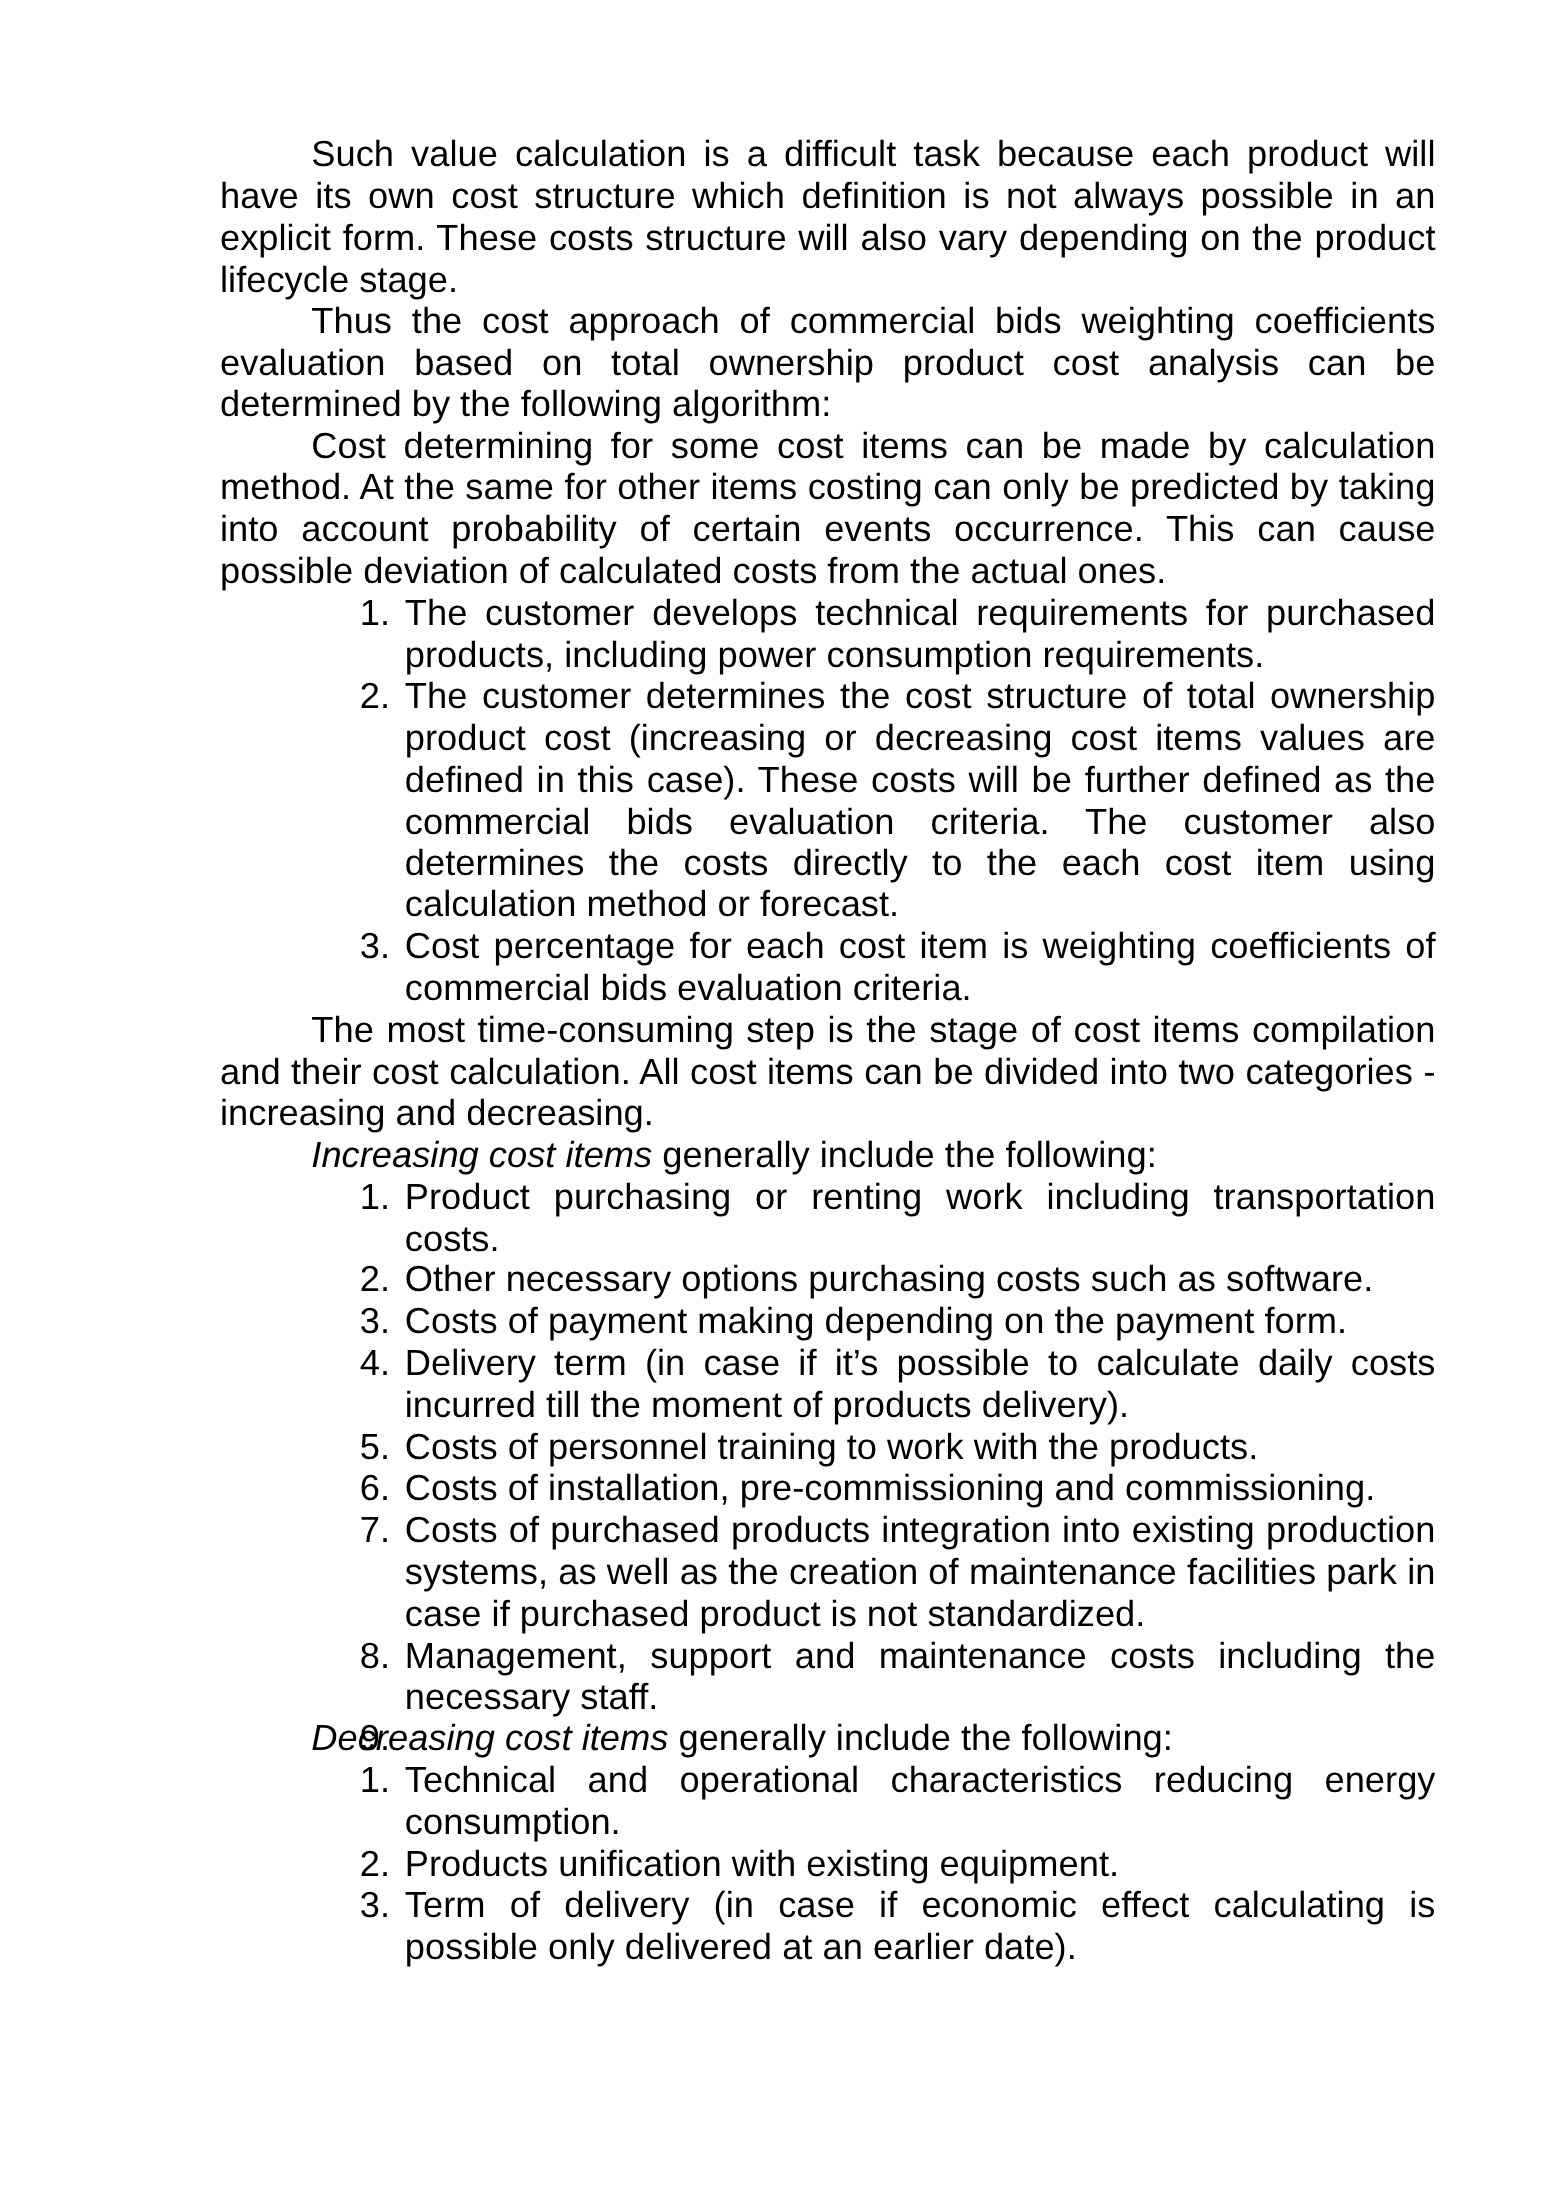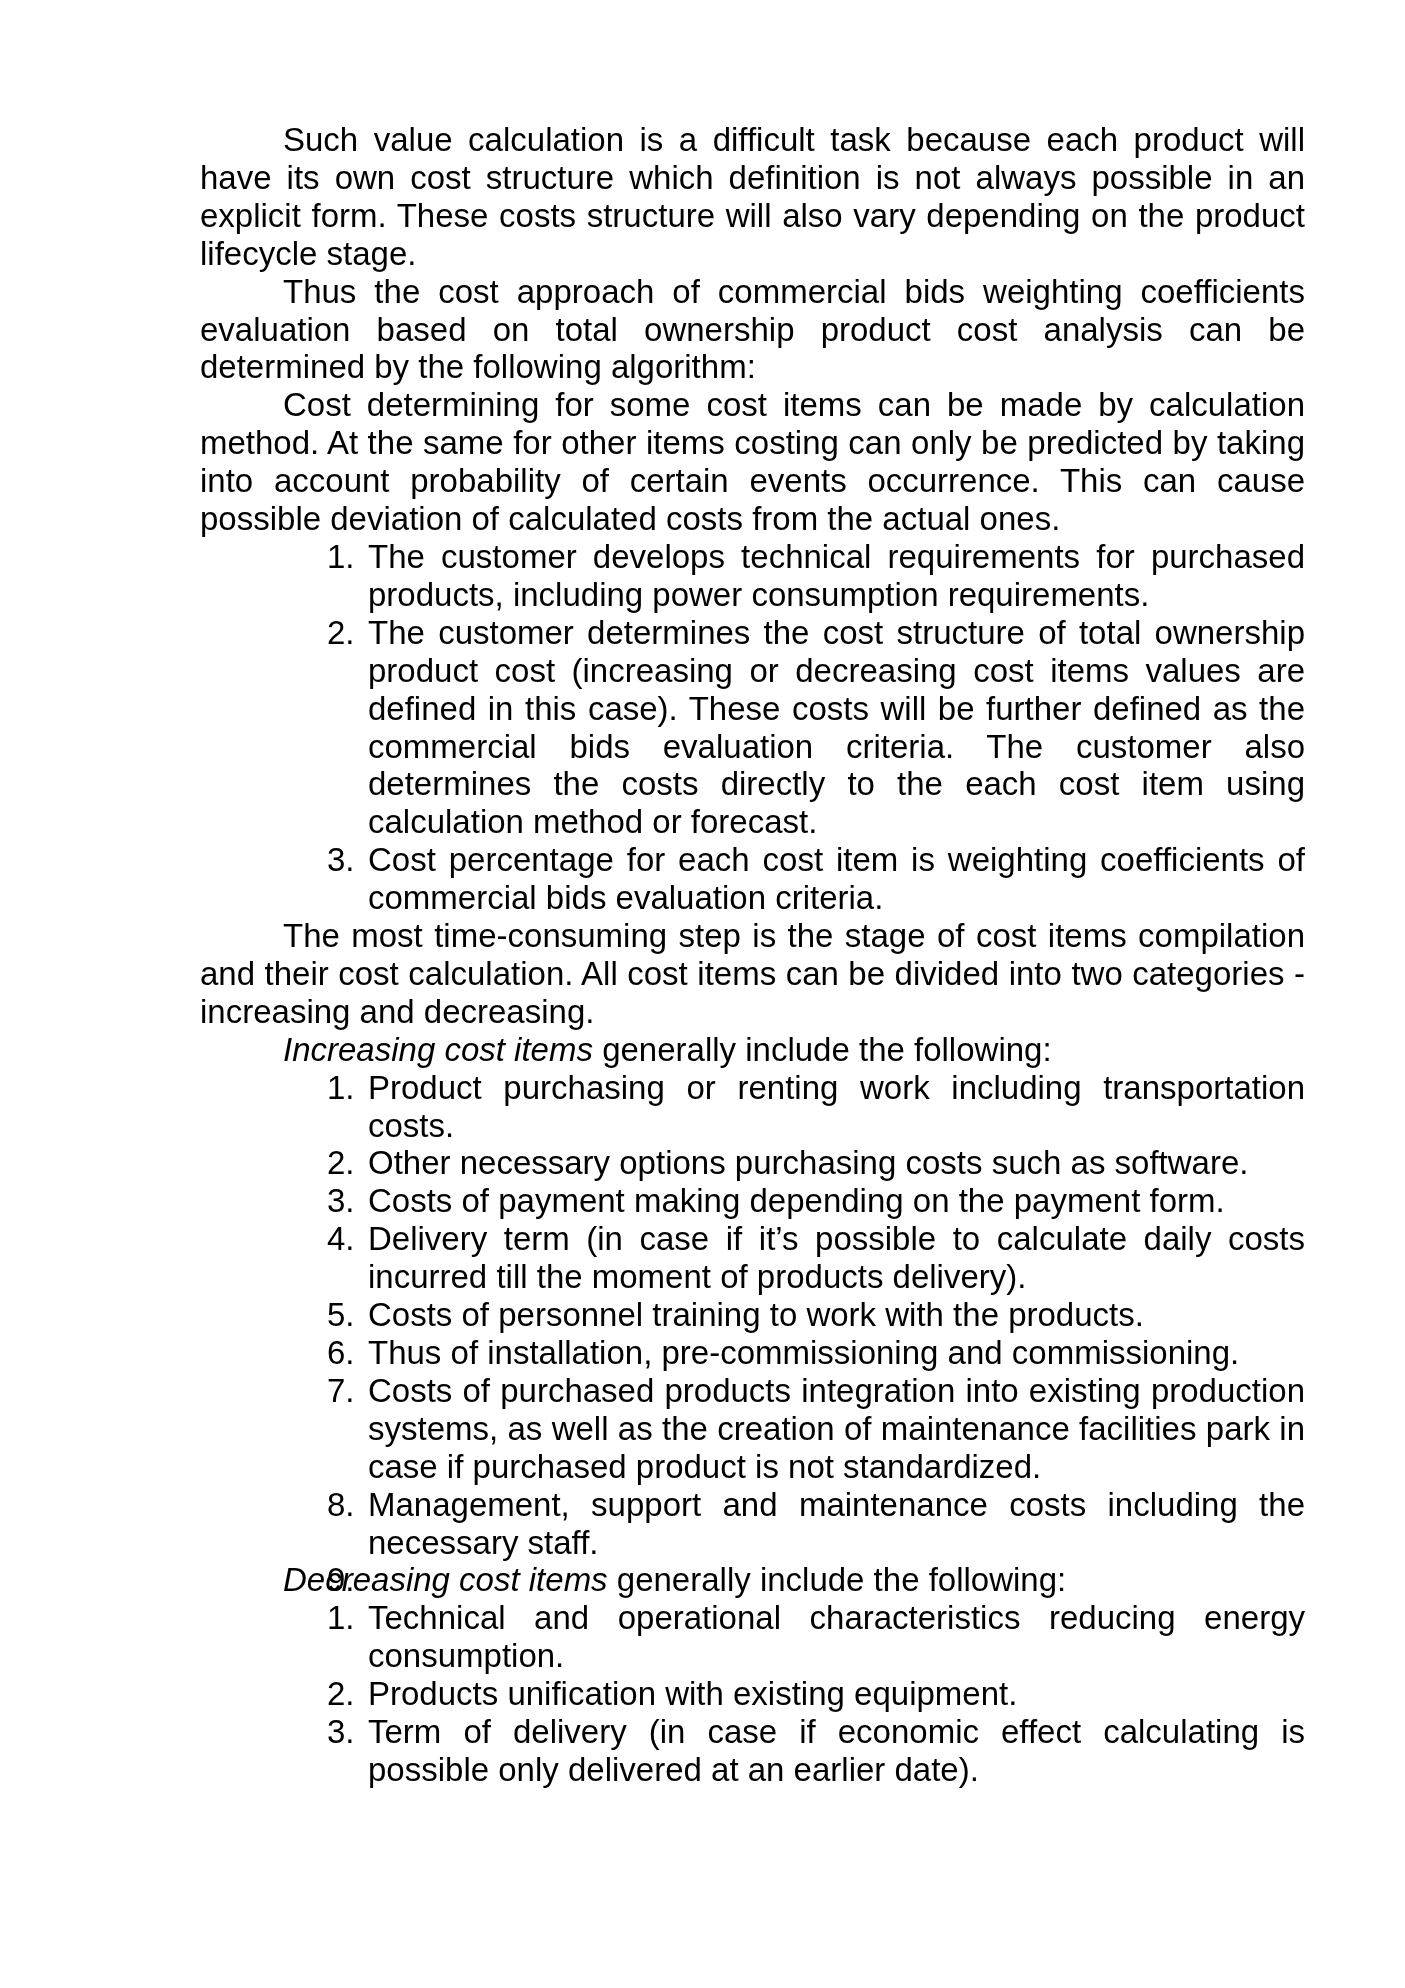--- a/index.html
+++ b/index.html
@@ -88,21 +88,21 @@
       <div class="item">
         <span class="marker">3.</span><span>Costs of payment making depending on the payment form.</span>
       </div>
       <div class="item">
         <span class="marker">4.</span><span>Delivery term (in case if it’s possible to calculate daily costs incurred till the moment of products delivery).</span>
       </div>
       <div class="item">
         <span class="marker">5.</span><span>Costs of personnel training to work with the products.</span>
       </div>
       <div class="item">
-        <span class="marker">6.</span><span>Thus of installation, pre-commissioning and commissioning.</span>
+        <span class="marker">6.</span><span>Costs of installation, pre-commissioning and commissioning.</span>
       </div>
       <div class="item">
         <span class="marker">7.</span><span>Costs of purchased products integration into existing production systems, as well as the creation of maintenance facilities park in case if purchased product is not standardized.</span>
       </div>
       <div class="item">
         <span class="marker">8.</span><span>Management, support and maintenance costs including the necessary staff.</span>
       </div>
       <div class="item">
         <span class="marker">9.</span>
       </div>

